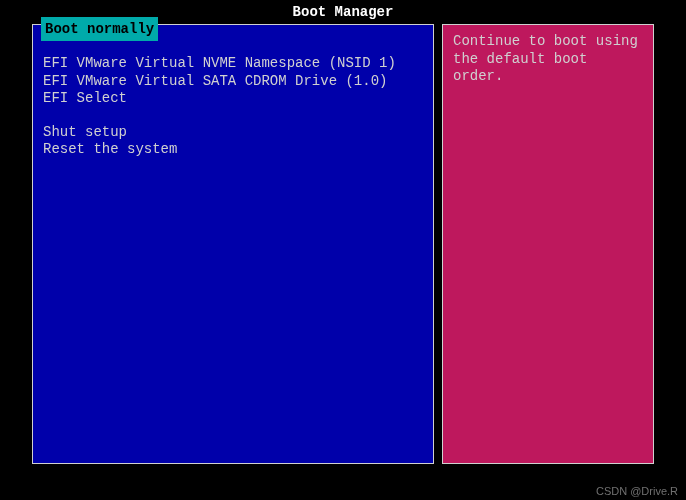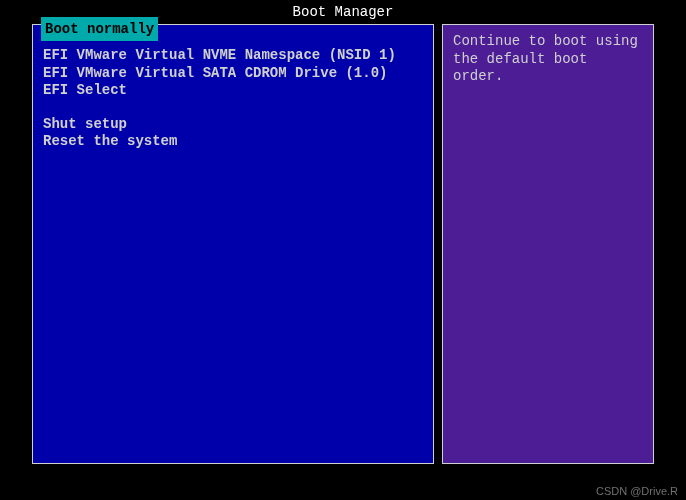--- a/index.html
+++ b/index.html
@@ -13,54 +13,53 @@
       background: #000;
       font-family: "Courier New", monospace;
       font-size: 14px;
       color: #d0d0d0;
       overflow: hidden;
       position: relative;
     }
     .title {
       text-align: center;
       color: #ffffff;
-      font-weight: normal;
+      font-weight: bold;
       padding: 4px 0;
     }
     .main-container {
       display: flex;
       padding: 0 32px;
       gap: 8px;
       height: 440px;
     }
     .left-panel {
       flex: 1;
       background: #0000aa;
       border: 1px solid #d0d0d0;
       position: relative;
       padding: 8px 10px;
     }
     .right-panel {
       width: 212px;
-      background: #4c1d95;
+      background: #be185d;
       border: 1px solid #d0d0d0;
       padding: 8px 10px;
     }
     .selected-item {
       position: absolute;
       top: -8px;
       left: 8px;
       background: #00aaaa;
       color: #000;
       padding: 4px 4px;
       font-weight: bold;
     }
     .menu-list {
-      margin-top: 14px;
-      font-weight: bold;
+      margin-top: 22px;
     }
     .menu-item {
       color: #d0d0d0;
       line-height: 1.25;
       white-space: nowrap;
       cursor: pointer;
     }
     .menu-spacer {
       height: 16px;
     }

